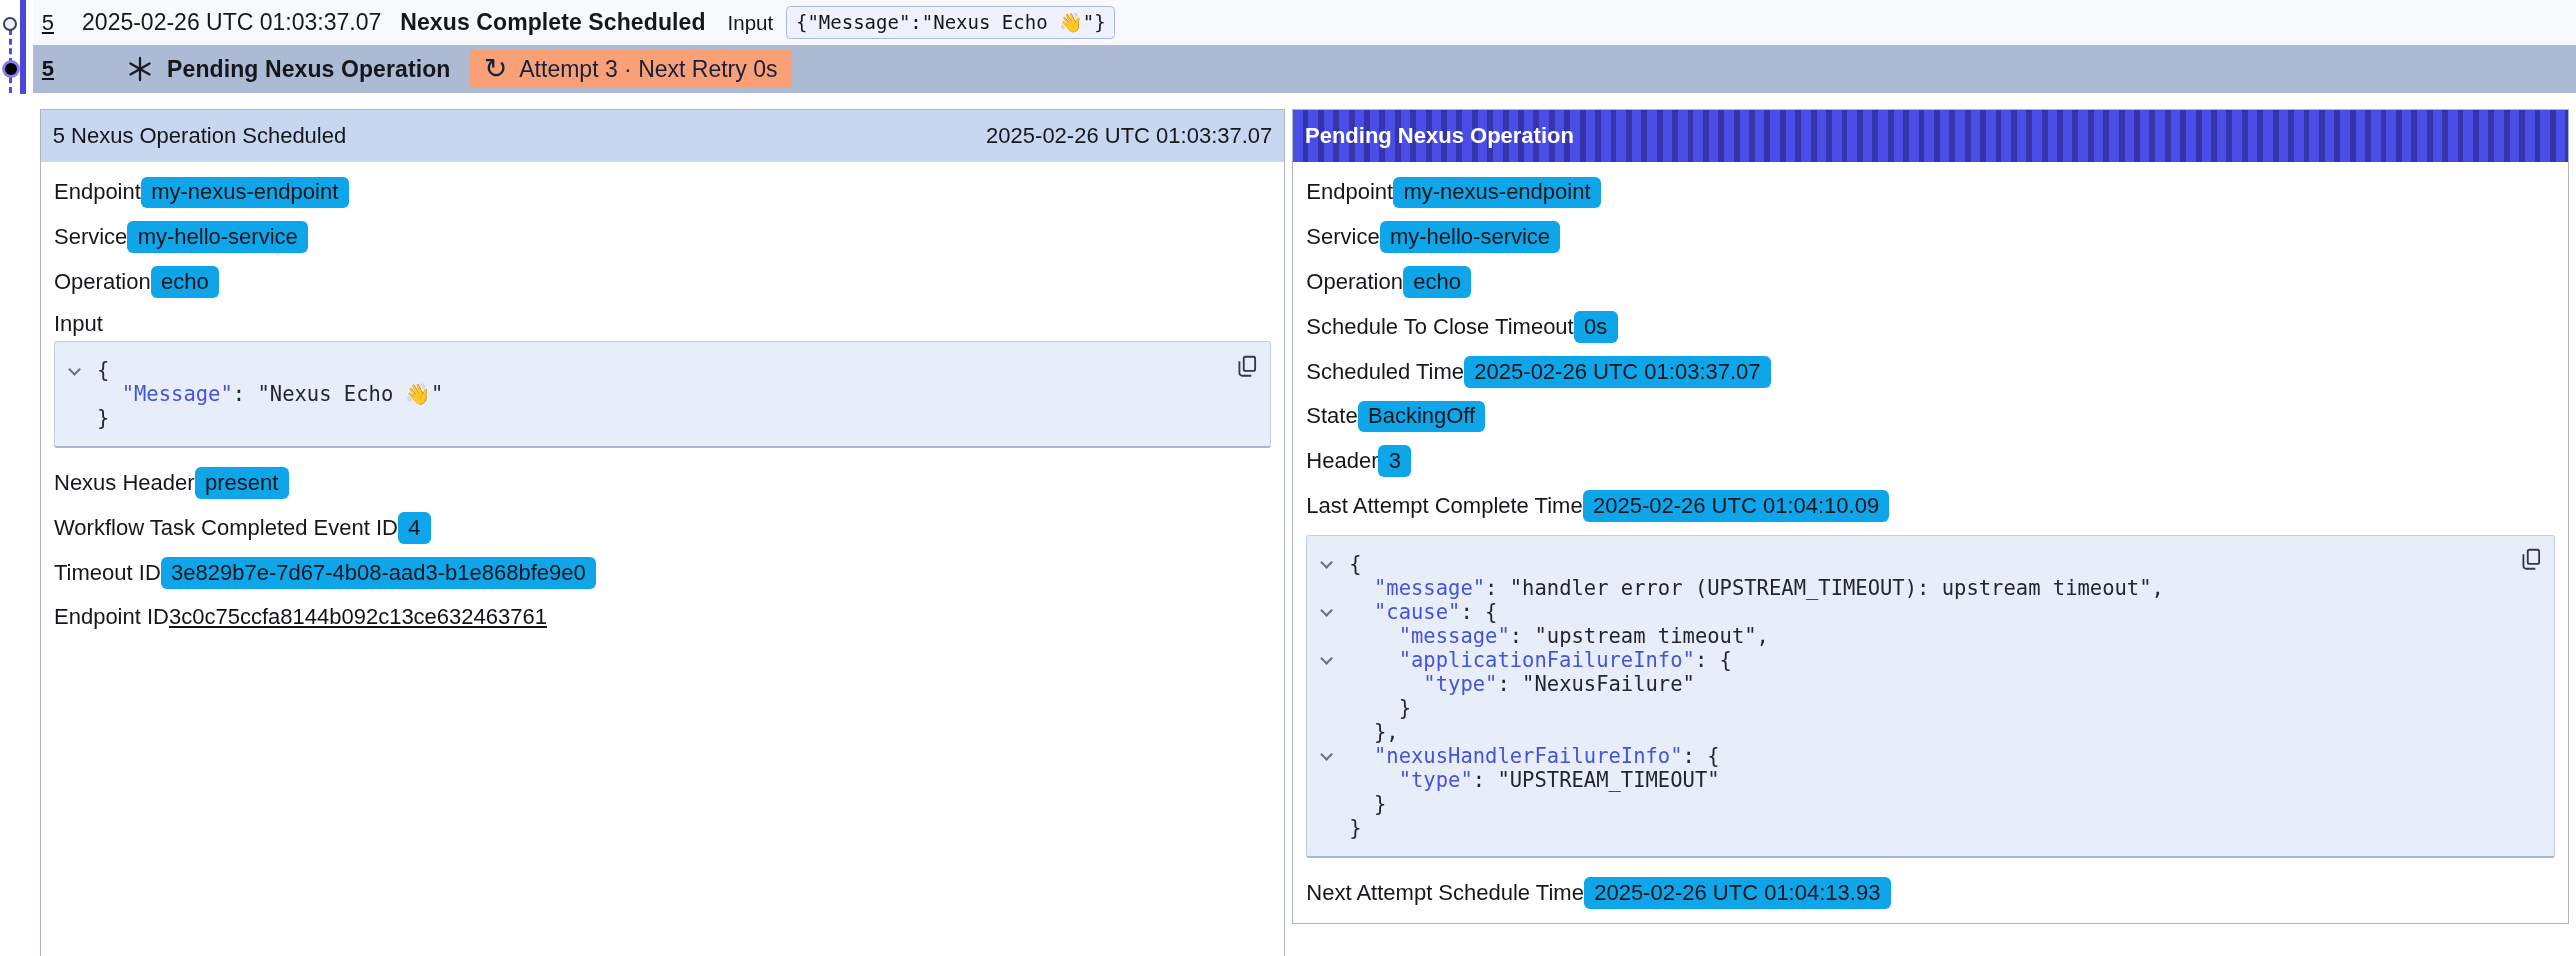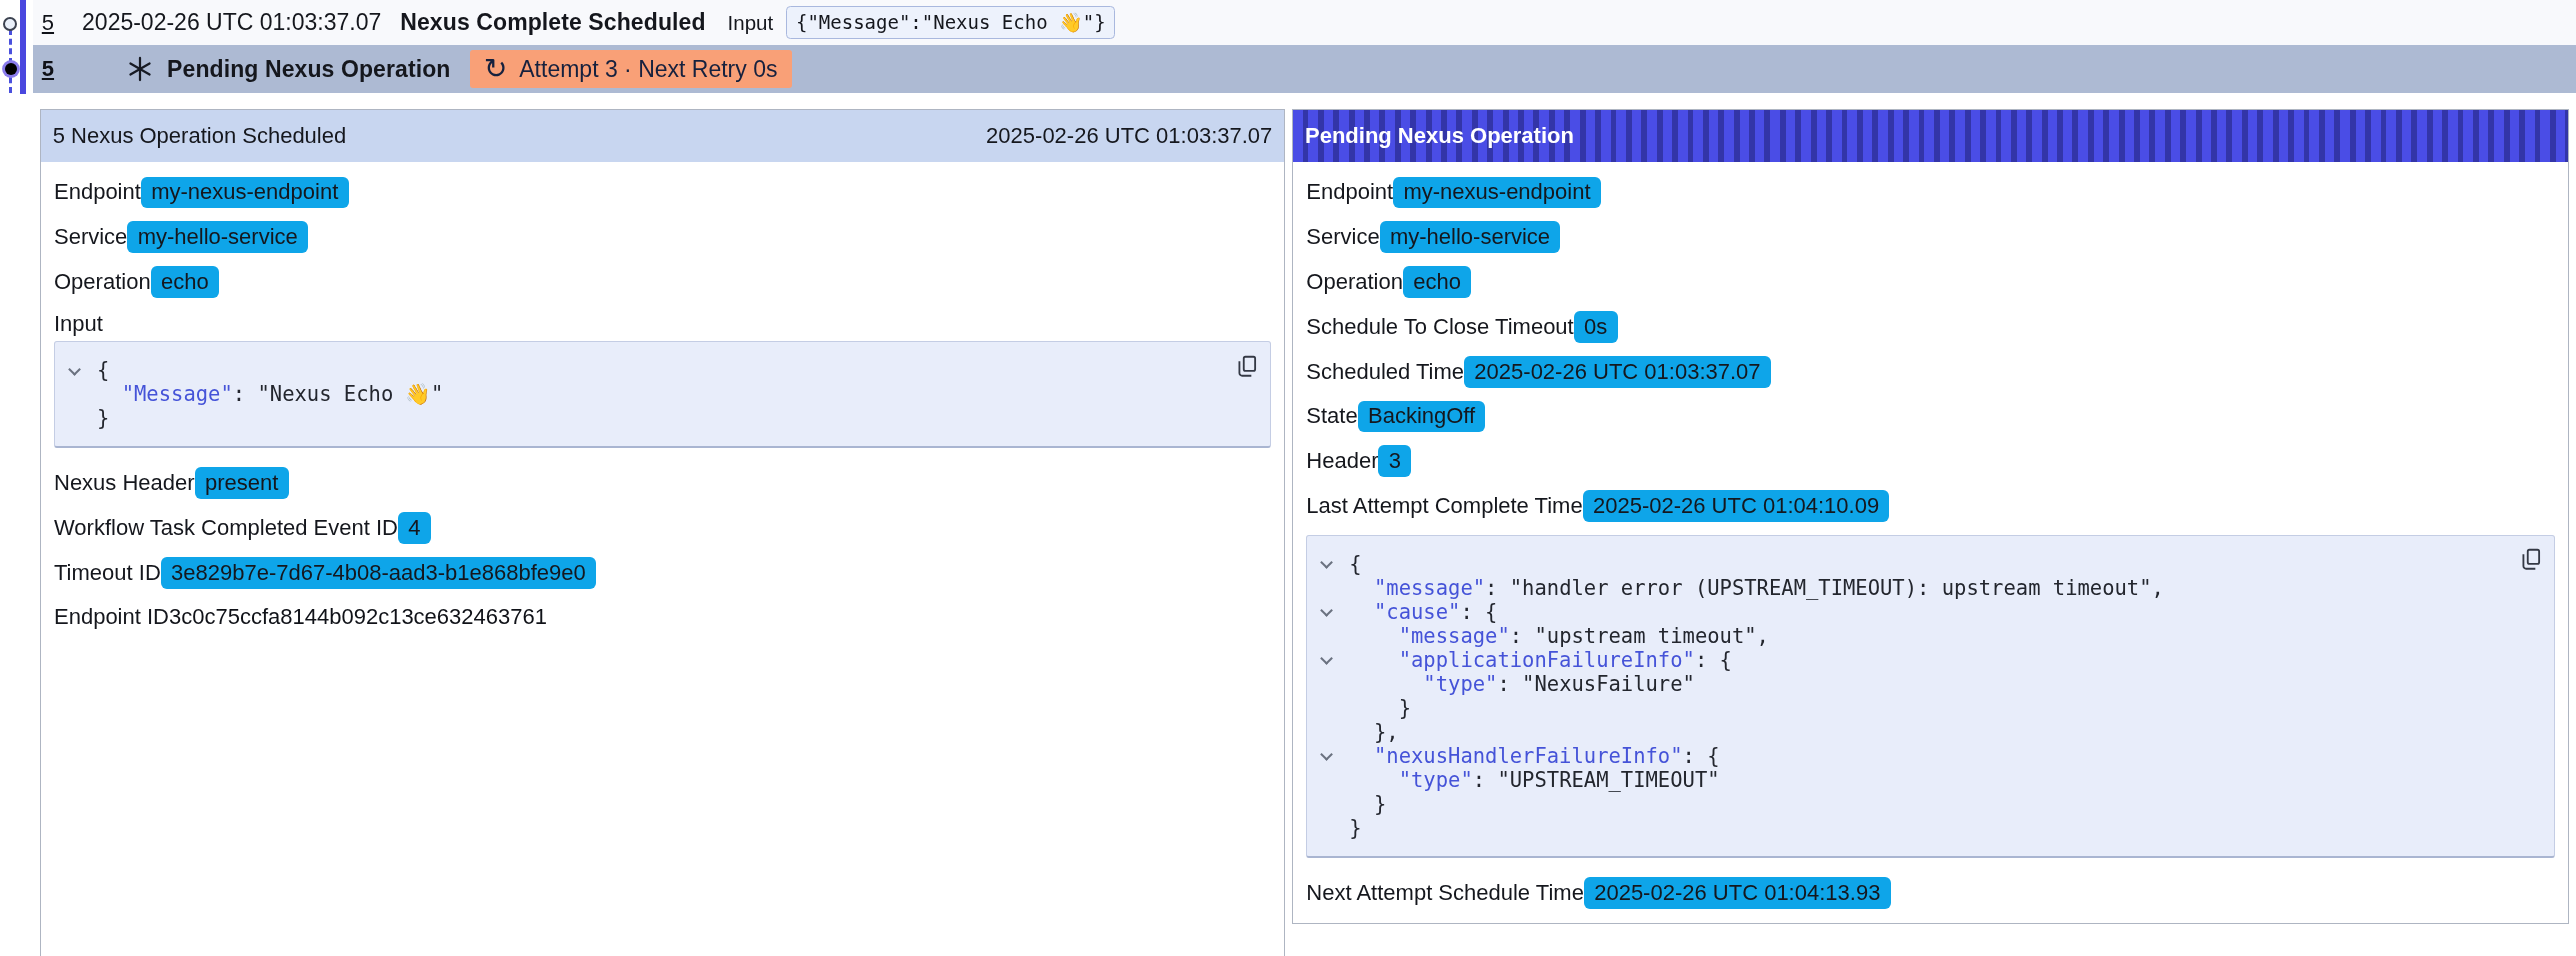--- a/index.html
+++ b/index.html
@@ -48,21 +48,21 @@
   .panel-header.scheduled { background:#c8d6f0; color:#15171d; }
   .panel-header.pending { color:#fff; font-weight:600;
     background:repeating-linear-gradient(90deg,#4a4de6 0px,#4a4de6 9.5px,#3335a8 9.5px,#3335a8 15.4px); }
   .panel-content { padding:14.6px 13px; }
 
   .field { display:flex; align-items:center; min-height:31px; margin-bottom:13px; }
   .field:last-child { margin-bottom:0; }
   .field-label { font-size:22px; color:#15171d; white-space:nowrap; }
   .badge { background:#0ea5e9; border-radius:5.9px; padding:2.9px 10.3px; font-size:22px;
     color:#15171d; white-space:nowrap; }
-  .link-val { font-size:22px; color:#101218; cursor:pointer;text-align:right; }
+  .link-val { font-size:22px; color:#101218; text-decoration:underline; cursor:pointer;text-align:right; }
   .label-row { margin-bottom:4.4px; min-height:26px; }
 
   
   .code-block { position:relative; background:#e8edfa; border:1.5px solid #c4cde4;
     border-bottom:2.9px solid #a9b5d1; border-radius:2.9px; padding:16px 59px 16px 0;
     margin:1.5px 0 19px 0; }
   .code-line { position:relative; height:24px; line-height:24px; padding-left:42px;
     white-space:pre; font-family:"DejaVu Sans Mono", monospace; font-size:20.5px; color:#23262e; }
   .code-line .key { color:#4553d8; }
   .chev { position:absolute; left:14.6px; top:6.6px; width:8.8px; height:8.8px;

